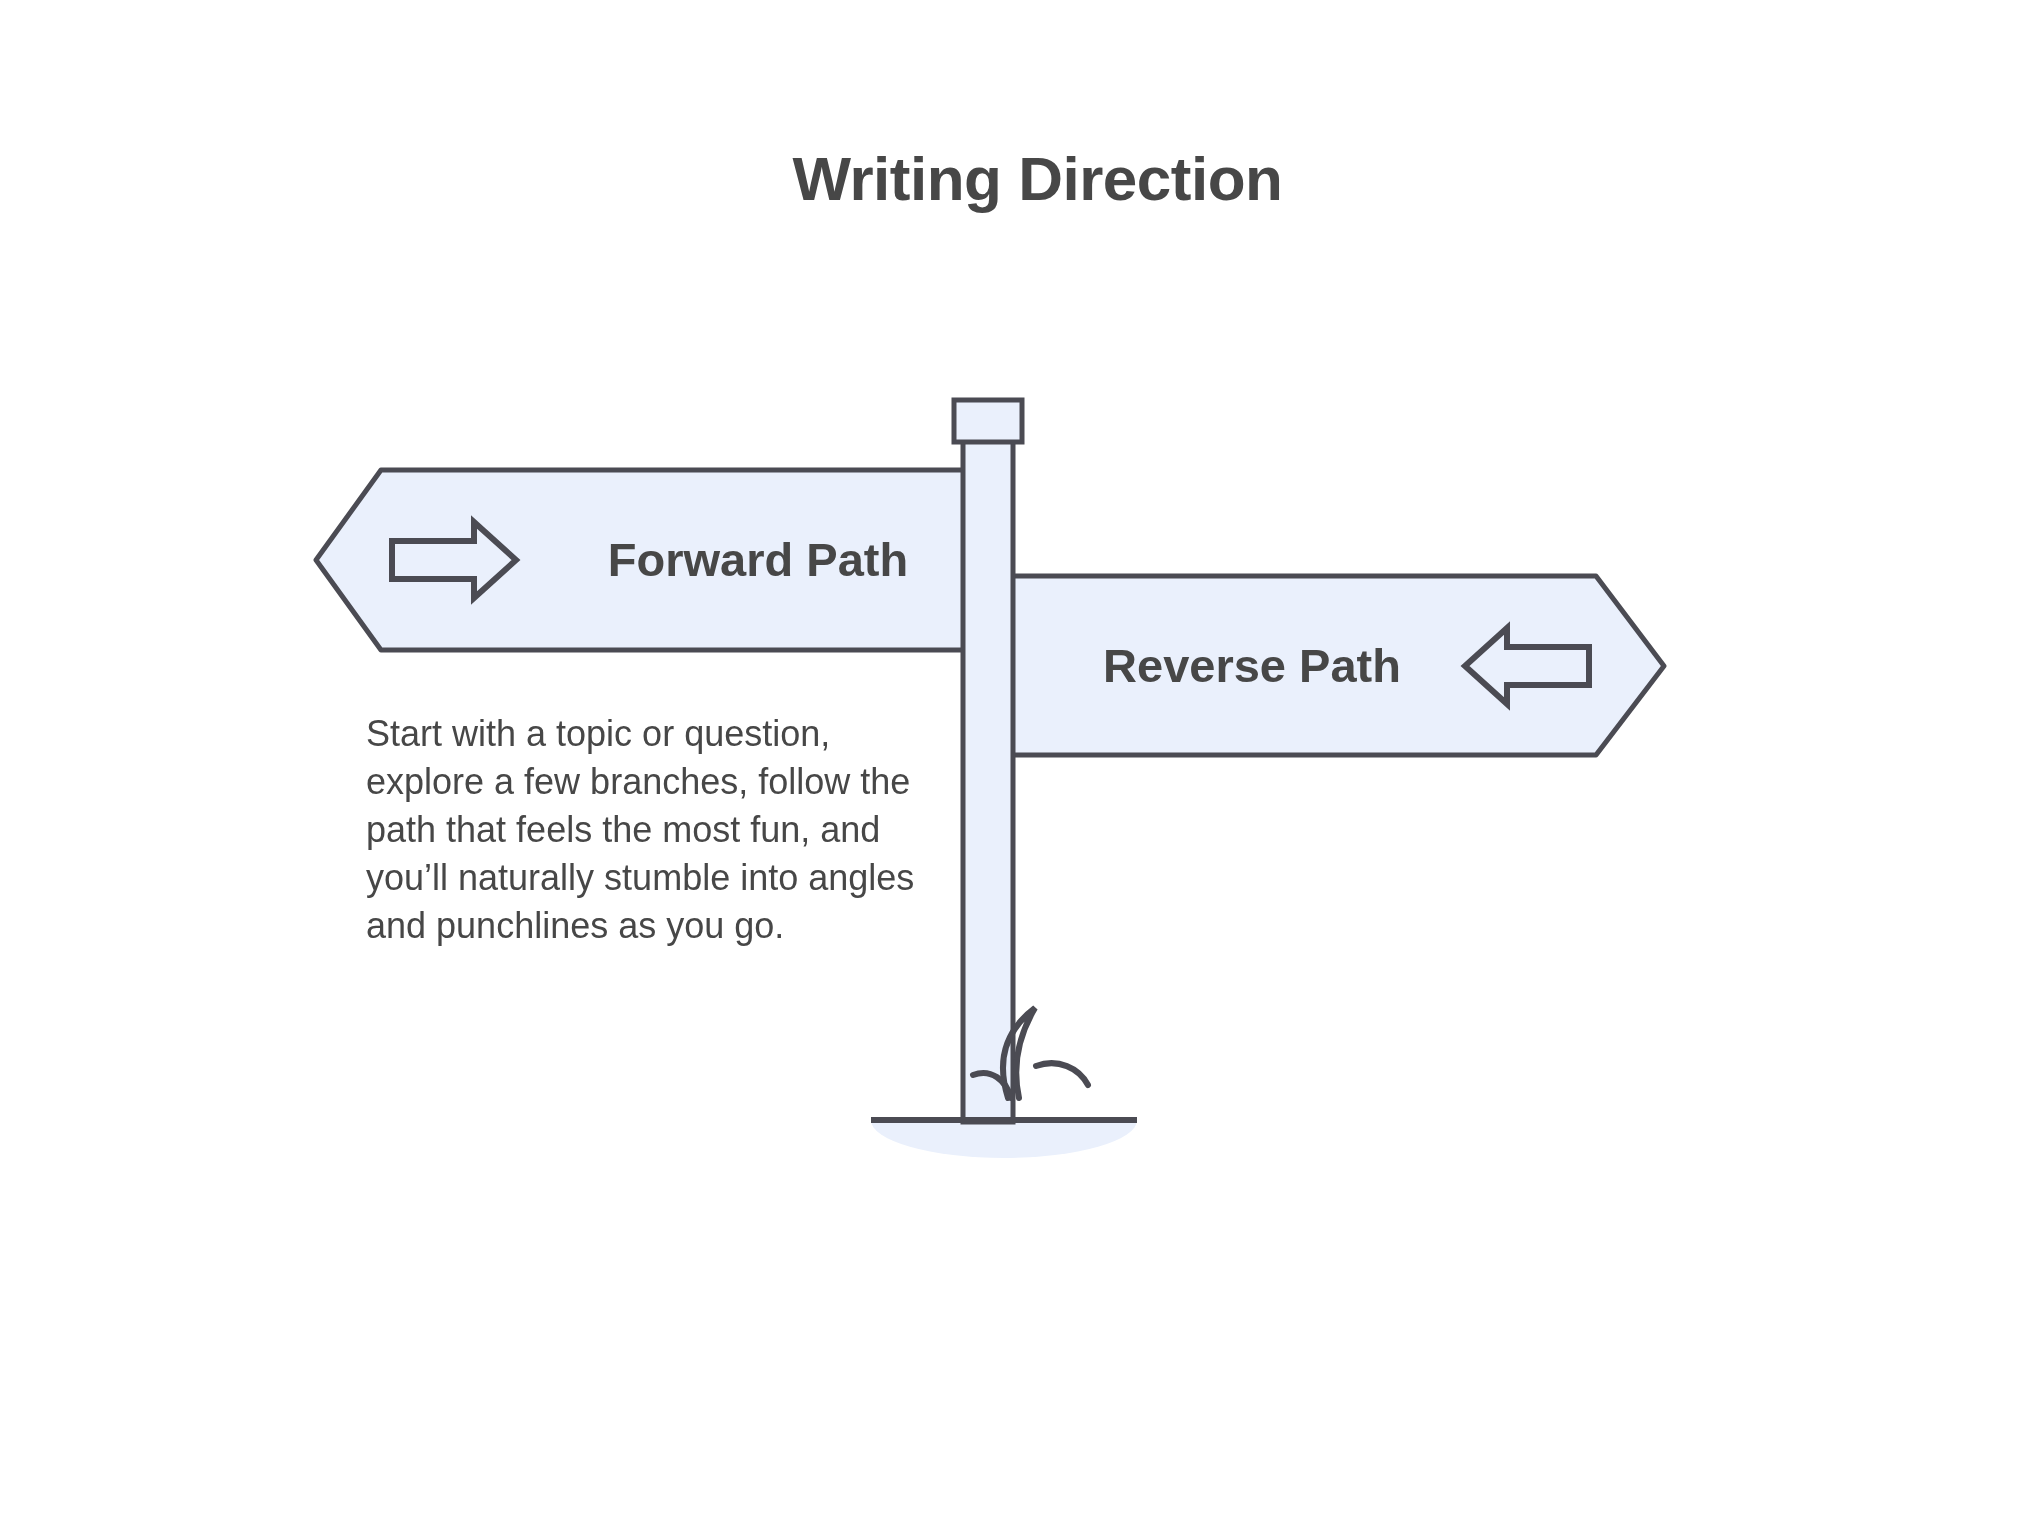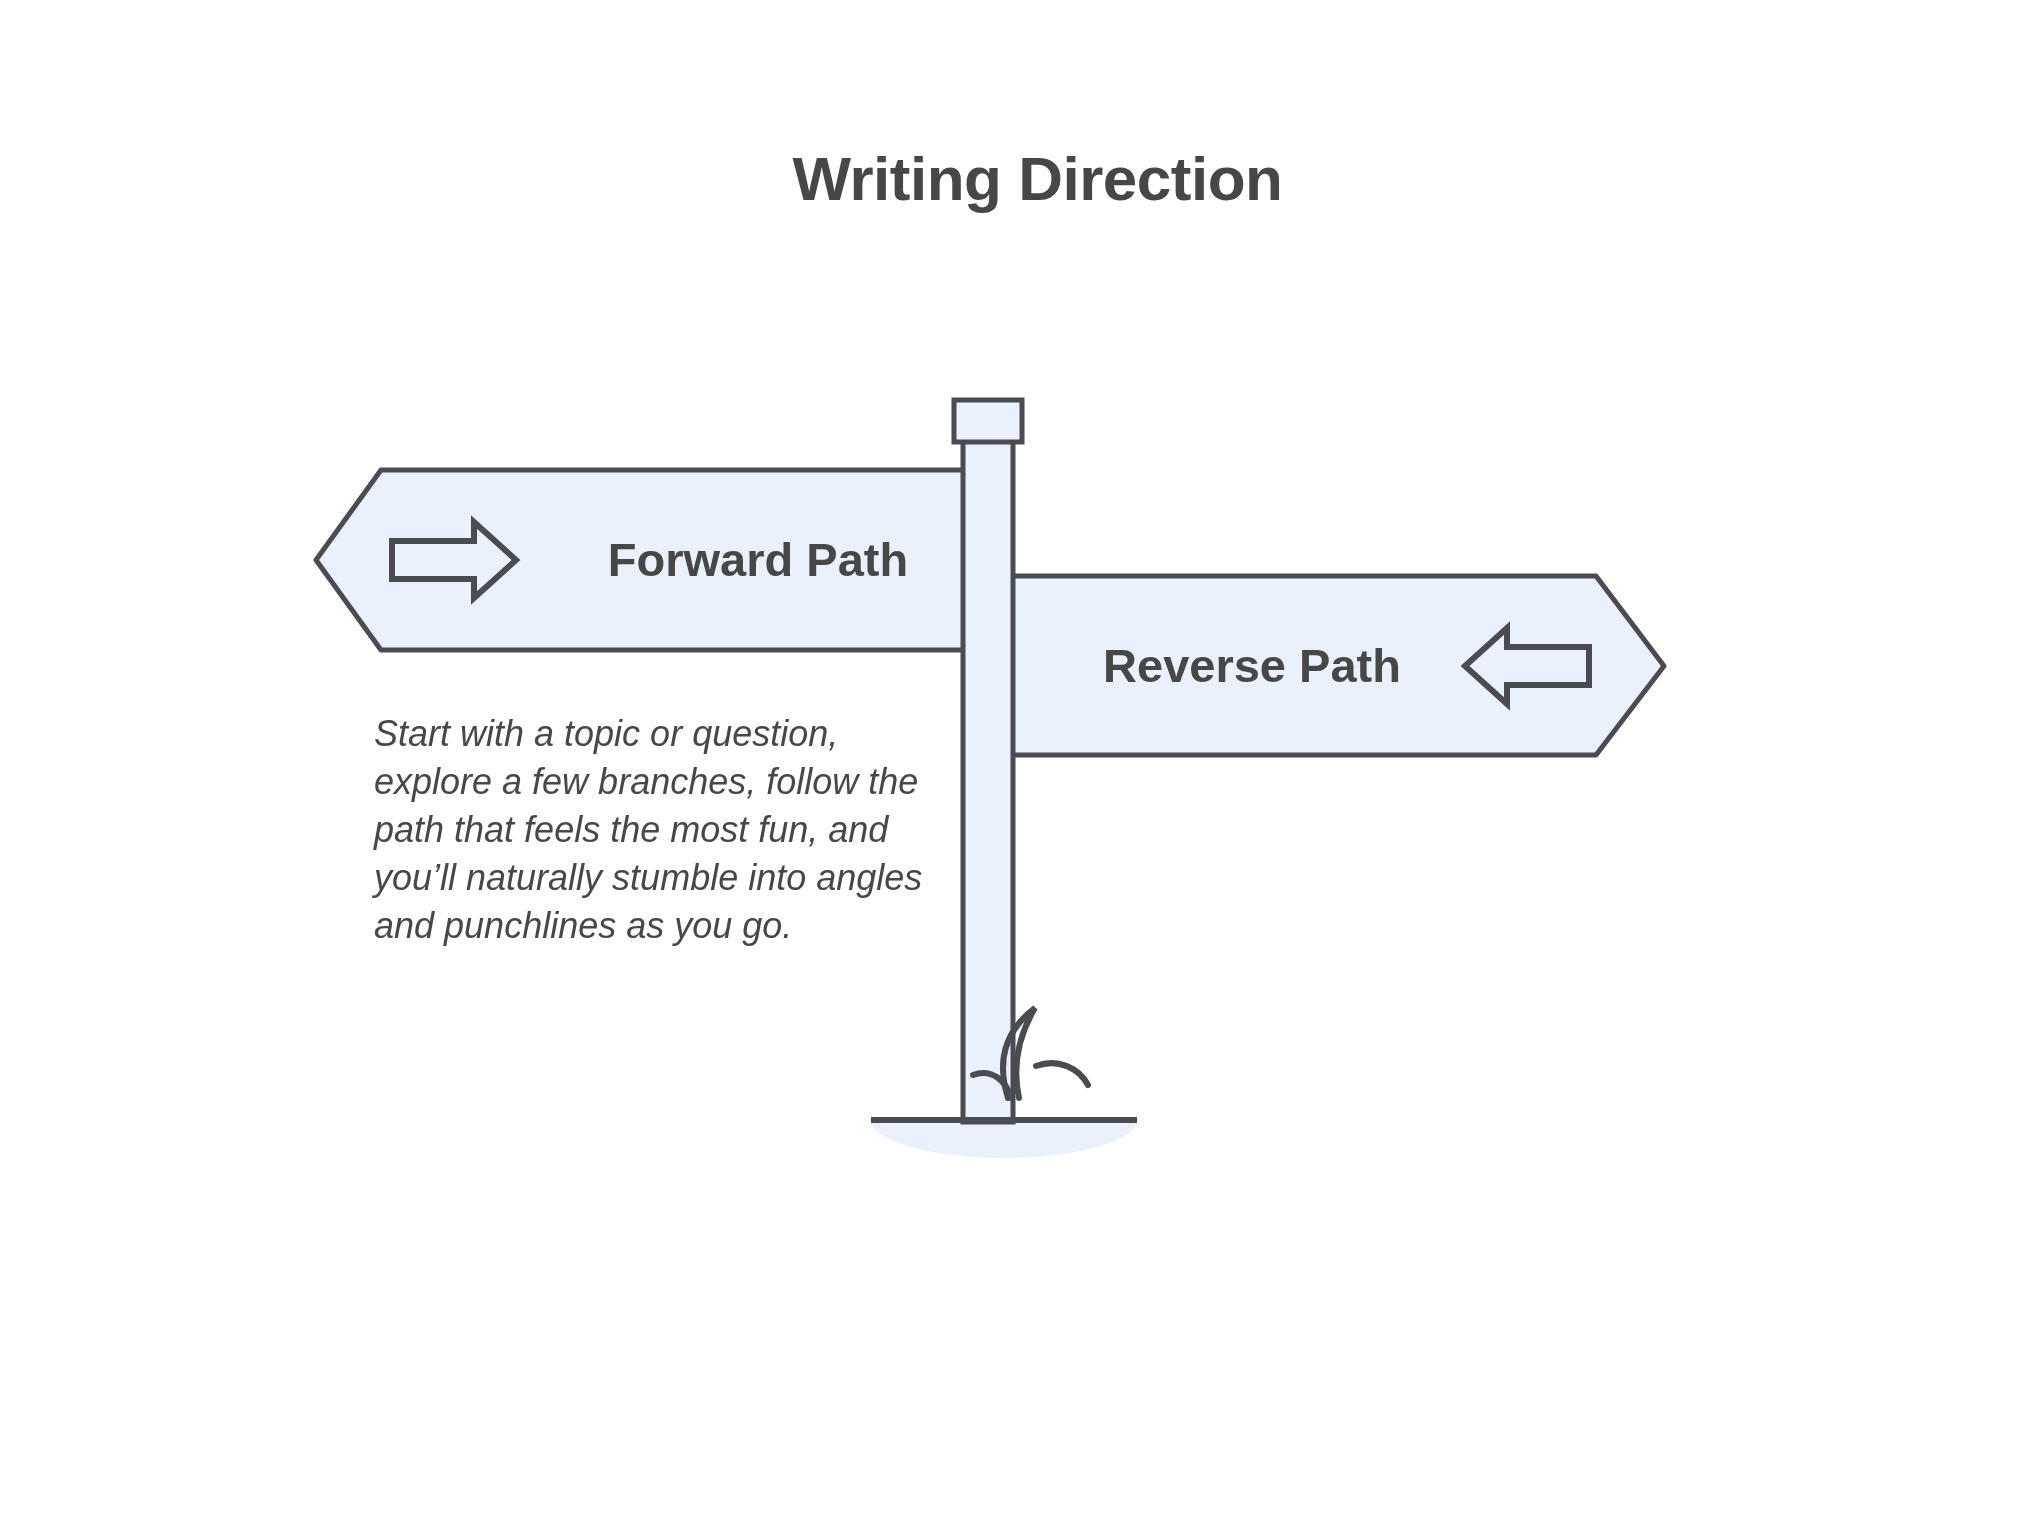--- a/index.html
+++ b/index.html
@@ -59,24 +59,23 @@
 
   
   .body-text {
     position: absolute;
     font-size: 36px;
     line-height: 1.33;
     color: #474747;
     font-weight: normal;
   }
   #left-desc {
-    left: 358px;
+    left: 350px;
     top: 710px;
     width: 580px;
-    font-style: italic;
   }
   #right-desc {
     left: 1053px;
     top: 812px;
     width: 815px;
   }
 </style>
 </head>
 <body>
 

